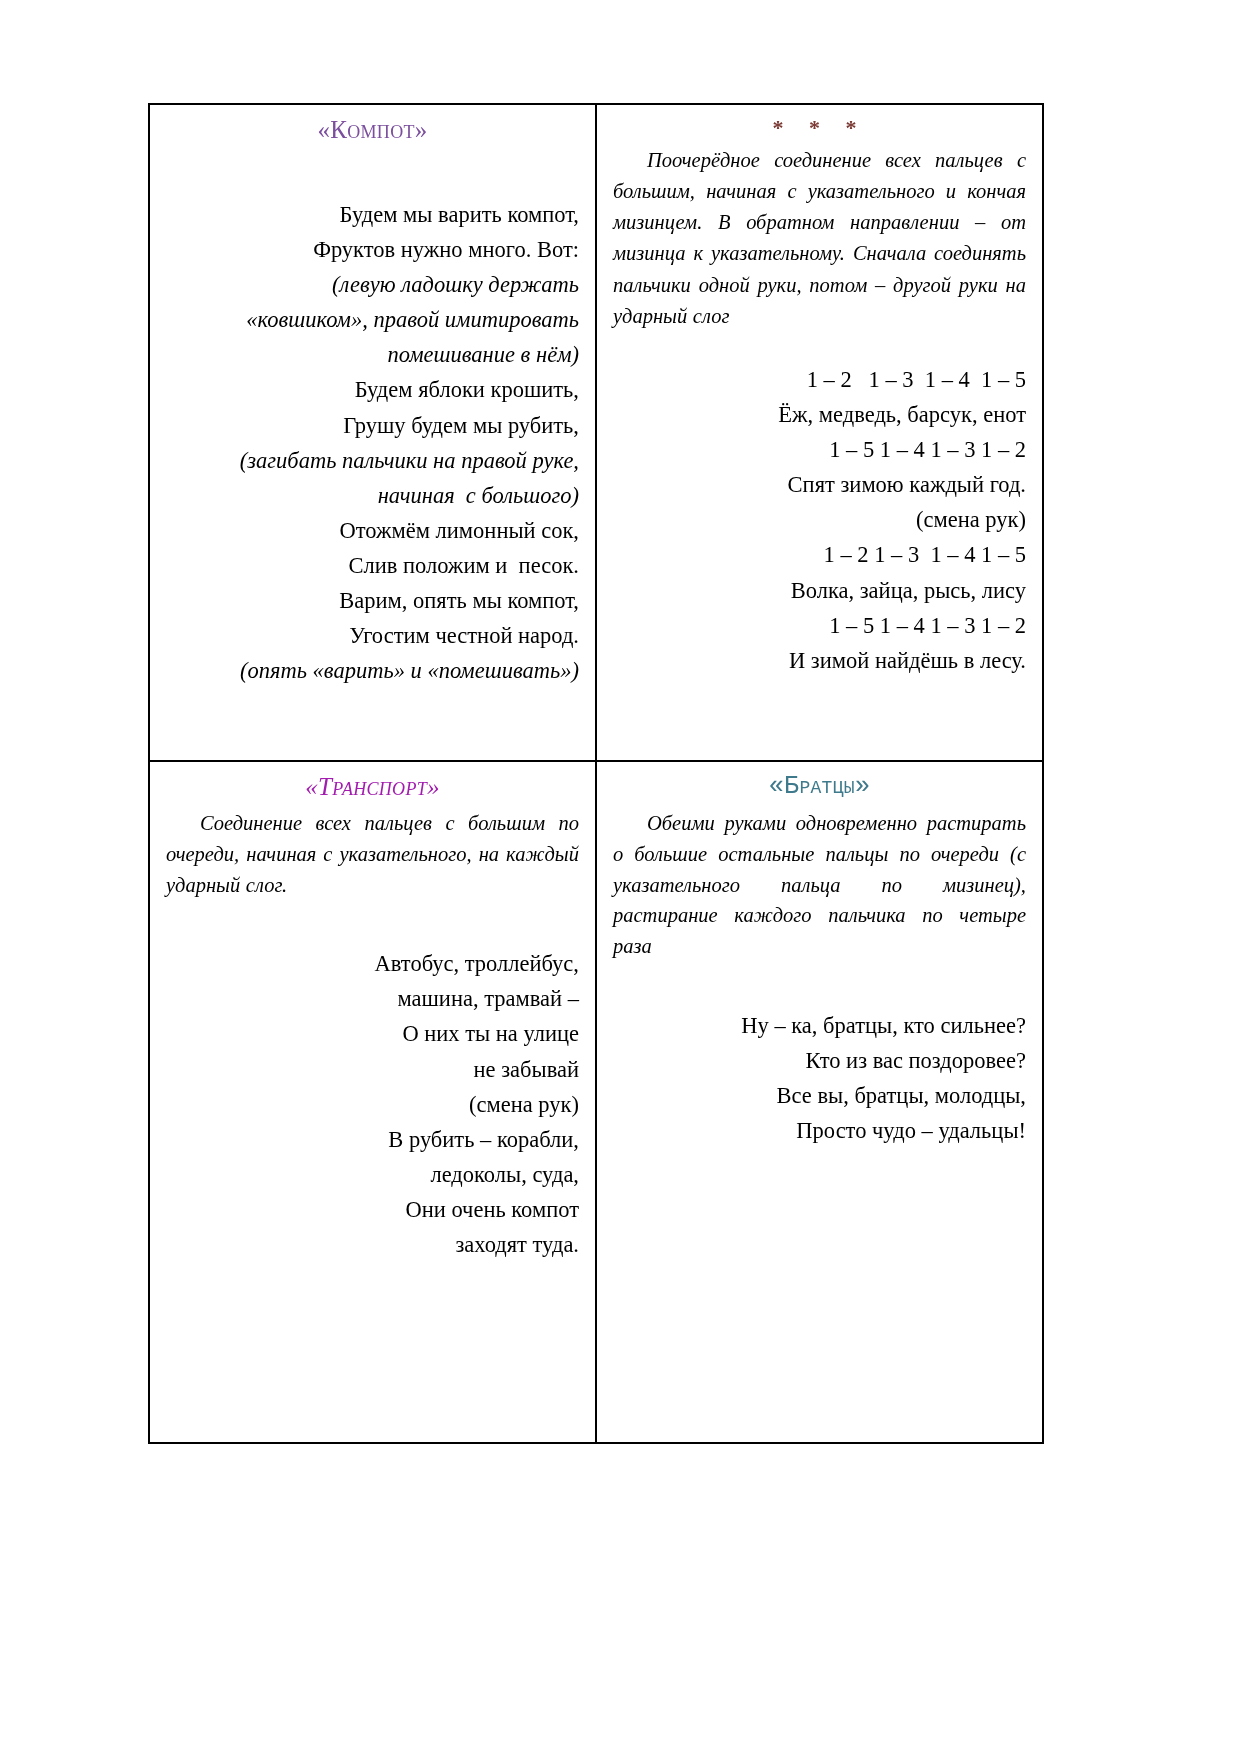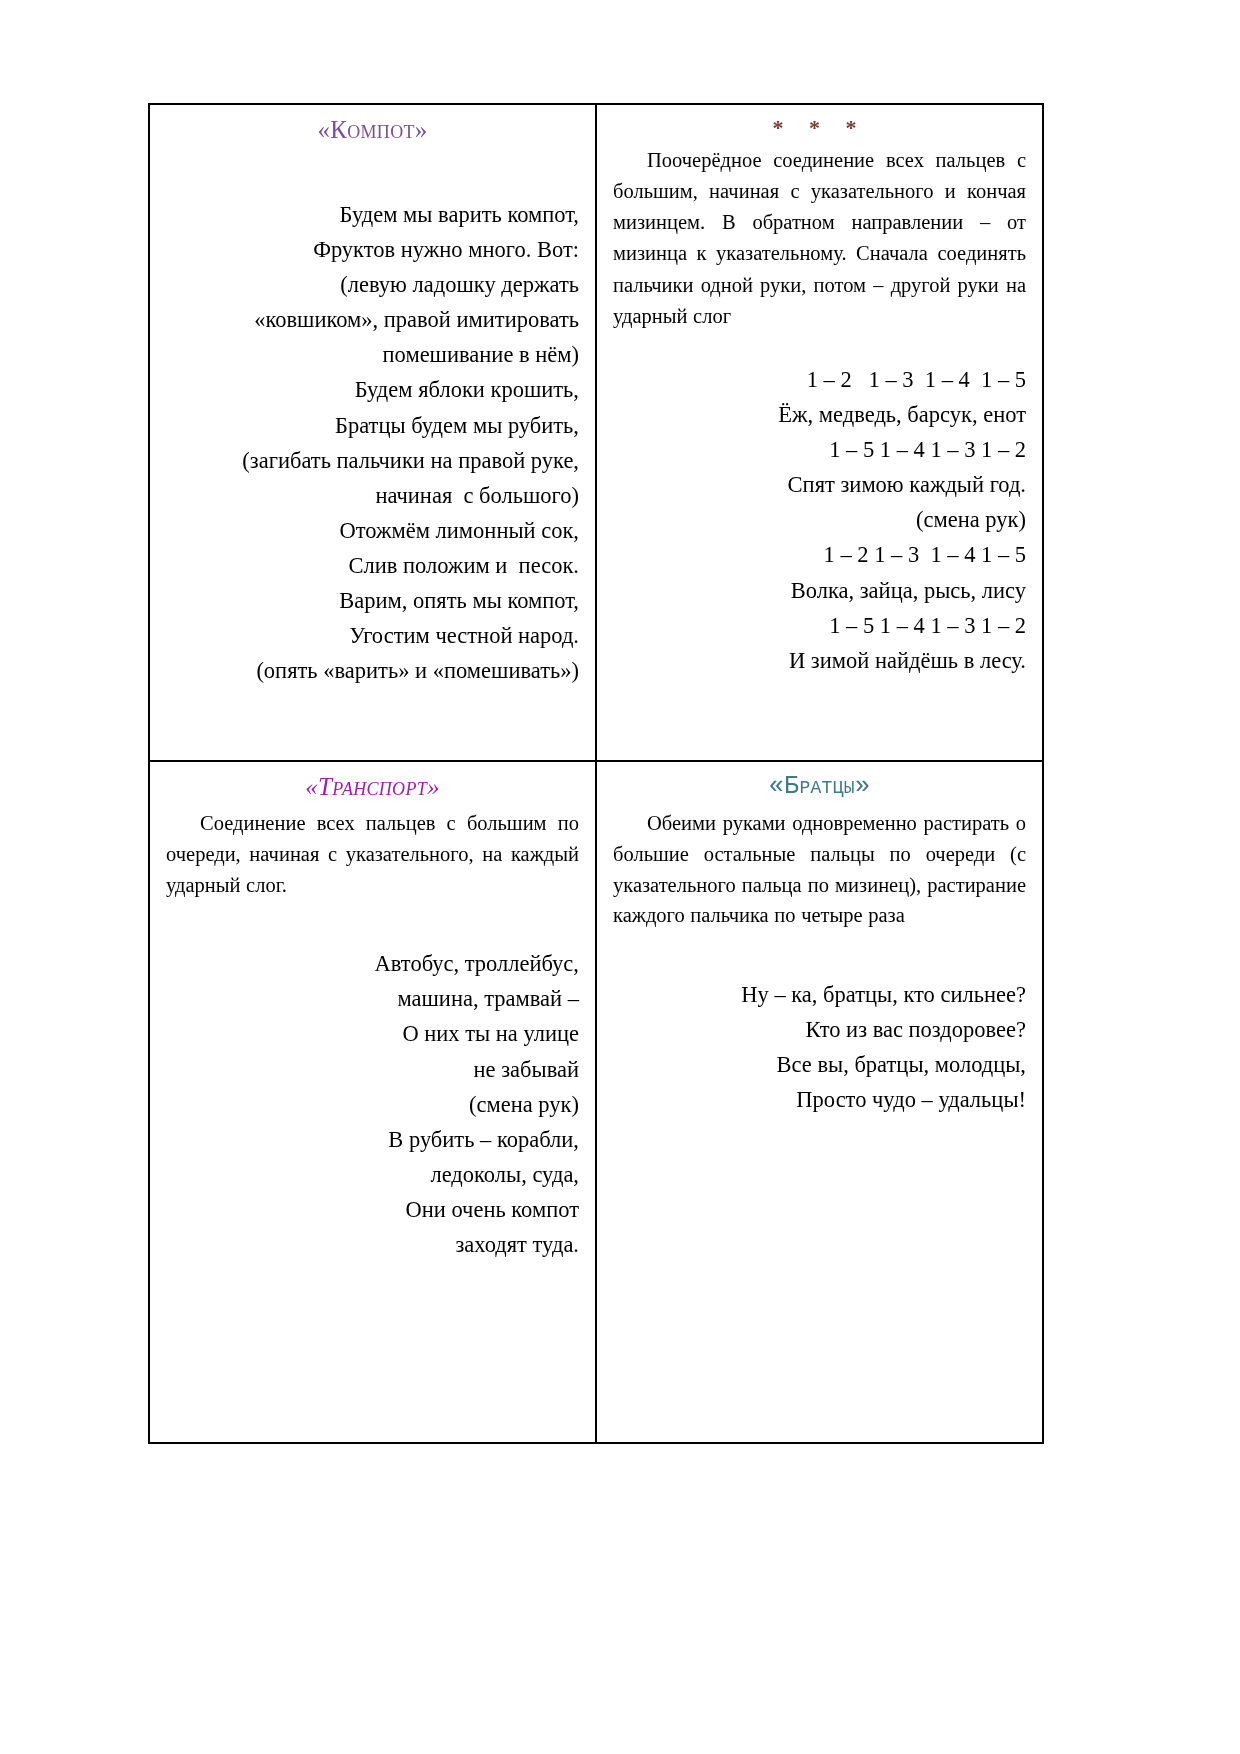--- a/index.html
+++ b/index.html
@@ -70,40 +70,41 @@
     text-align: center;
     font-size: 22px;
     letter-spacing: 10px;
     color: #7B3A34;
     margin: 0 0 4px 0;
     font-weight: bold;
   }
 
   
   .instruction {
+    font-style: italic;
     font-size: 20.5px;
     line-height: 1.52;
     text-align: justify;
     text-align-last: left;
     text-indent: 34px;
     margin: 0;
     word-spacing: 0.5px;
     hyphens: none;
   }
   .instruction.tight { line-height: 1.5; }
 
   
   .verse {
     text-align: right;
     font-size: 22.5px;
     line-height: 1.56;
     margin: 0;
   }
   .verse .line { display: block; white-space: pre-wrap; }
-  .verse .line.it { }
+  .verse .line.it { font-style: italic; }
 
   .spacer-lg { height: 46px; }
   .spacer-md { height: 30px; }
 
   .numline { display: block; }
 </style>
 </head>
 <body>
 
 <div class="page">
@@ -117,21 +118,21 @@
             <div class="cell-inner">
               <div class="title title-kompot">«Компот»</div>
               <div class="spacer-lg"></div>
               <div class="verse">
                 <span class="line">Будем мы варить компот,</span>
                 <span class="line">Фруктов нужно много. Вот:</span>
                 <span class="line it">(левую ладошку держать</span>
                 <span class="line it">«ковшиком», правой имитировать</span>
                 <span class="line it">помешивание в нём)</span>
                 <span class="line">Будем яблоки крошить,</span>
-                <span class="line">Братцы будем мы рубить,</span>
+                <span class="line">Грушу будем мы рубить,</span>
                 <span class="line it">(загибать пальчики на правой руке,</span>
                 <span class="line it">начиная  с большого)</span>
                 <span class="line">Отожмём лимонный сок,</span>
                 <span class="line">Слив положим и  песок.</span>
                 <span class="line">Варим, опять мы компот,</span>
                 <span class="line">Угостим честной народ.</span>
                 <span class="line it">(опять «варить» и «помешивать»)</span>
               </div>
             </div>
           </td>

